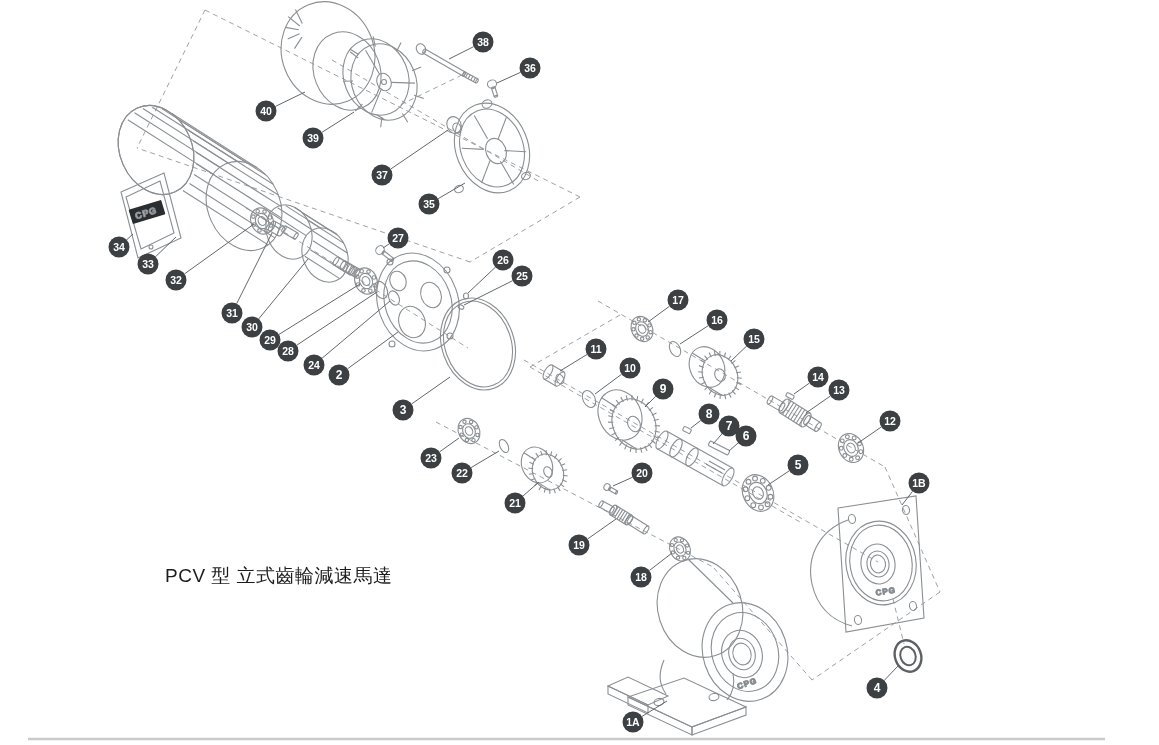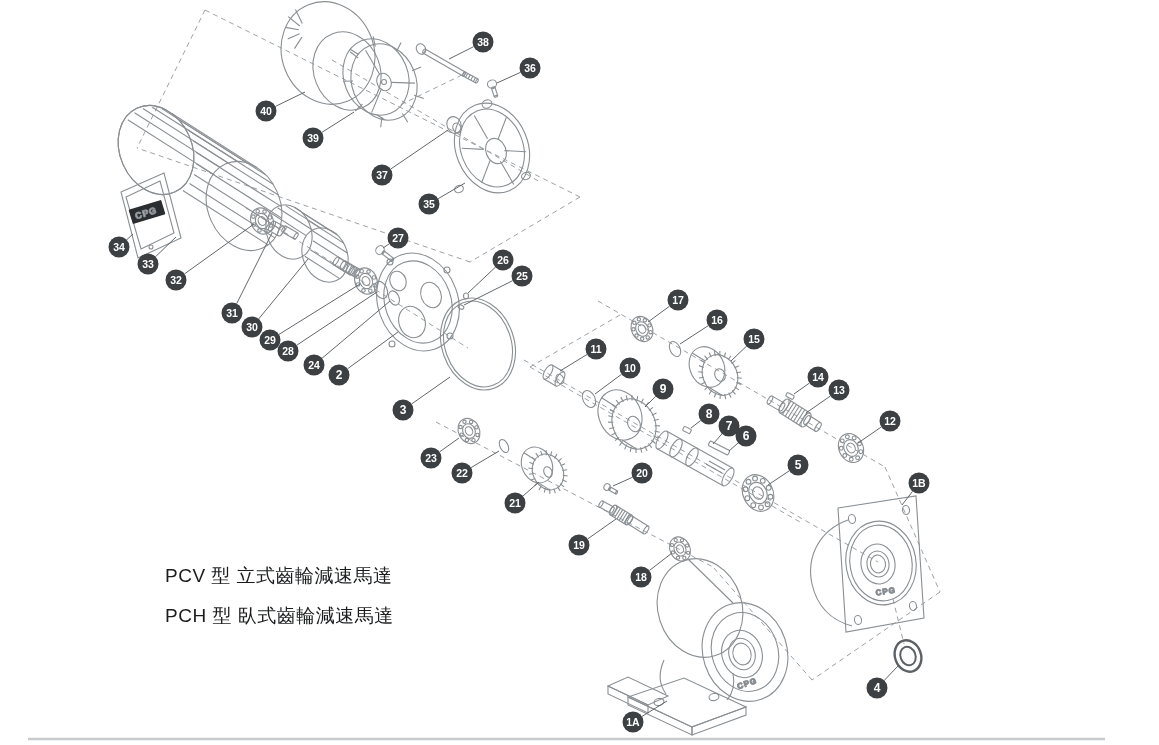--- a/index.html
+++ b/index.html
@@ -1,20 +1,20 @@
 <!DOCTYPE html>
 <html><head>
 <meta charset="utf-8">
 <style>
   html,body{margin:0;padding:0;background:#ffffff;}
   .stage{position:relative;width:1159px;height:745px;background:#ffffff;overflow:hidden;
          font-family:"Liberation Sans",sans-serif;}
   .stage svg{position:absolute;left:0;top:0;}
   .captions{position:absolute;left:165px;top:566px;color:#1b1c1e;}
-  .caption-line{font-size:19px;letter-spacing:0.5px;line-height:1;white-space:nowrap;}
+  .caption-line{font-size:19px;letter-spacing:0.5px;line-height:1;white-space:nowrap;text-align:right;}
   .caption-line + .caption-line{margin-top:21px;}
 </style>
 </head>
 <body>
 
 <div class="stage">
   <svg id="diagram" width="1159" height="745" viewBox="0 0 1159 745" aria-hidden="true">
       <g>
         <line x1="205" y1="10" x2="137" y2="148" stroke="#9da2a6" stroke-width="1" stroke-dasharray="5 4"></line>
         <line x1="205" y1="10" x2="580" y2="197" stroke="#9da2a6" stroke-width="1" stroke-dasharray="5 4"></line>
@@ -634,15 +634,14 @@
           <text x="313" y="142" text-anchor="middle" fill="#ffffff" font-size="10.5" font-weight="bold" font-family="&quot;Liberation Sans&quot;,sans-serif">39</text>
         </g>
         <g>
           <circle cx="266" cy="111" r="10.5" fill="#3c4043"></circle>
           <text x="266" y="115" text-anchor="middle" fill="#ffffff" font-size="10.5" font-weight="bold" font-family="&quot;Liberation Sans&quot;,sans-serif">40</text>
         </g>
       </g>
     </svg>
   <div class="captions">
     <div class="caption-line">PCV 型 立式齒輪減速馬達</div>
-    <div class="caption-line">PCH 型 臥式齒輪減速馬達</div>
   </div>
 </div>
 
 </body></html>

